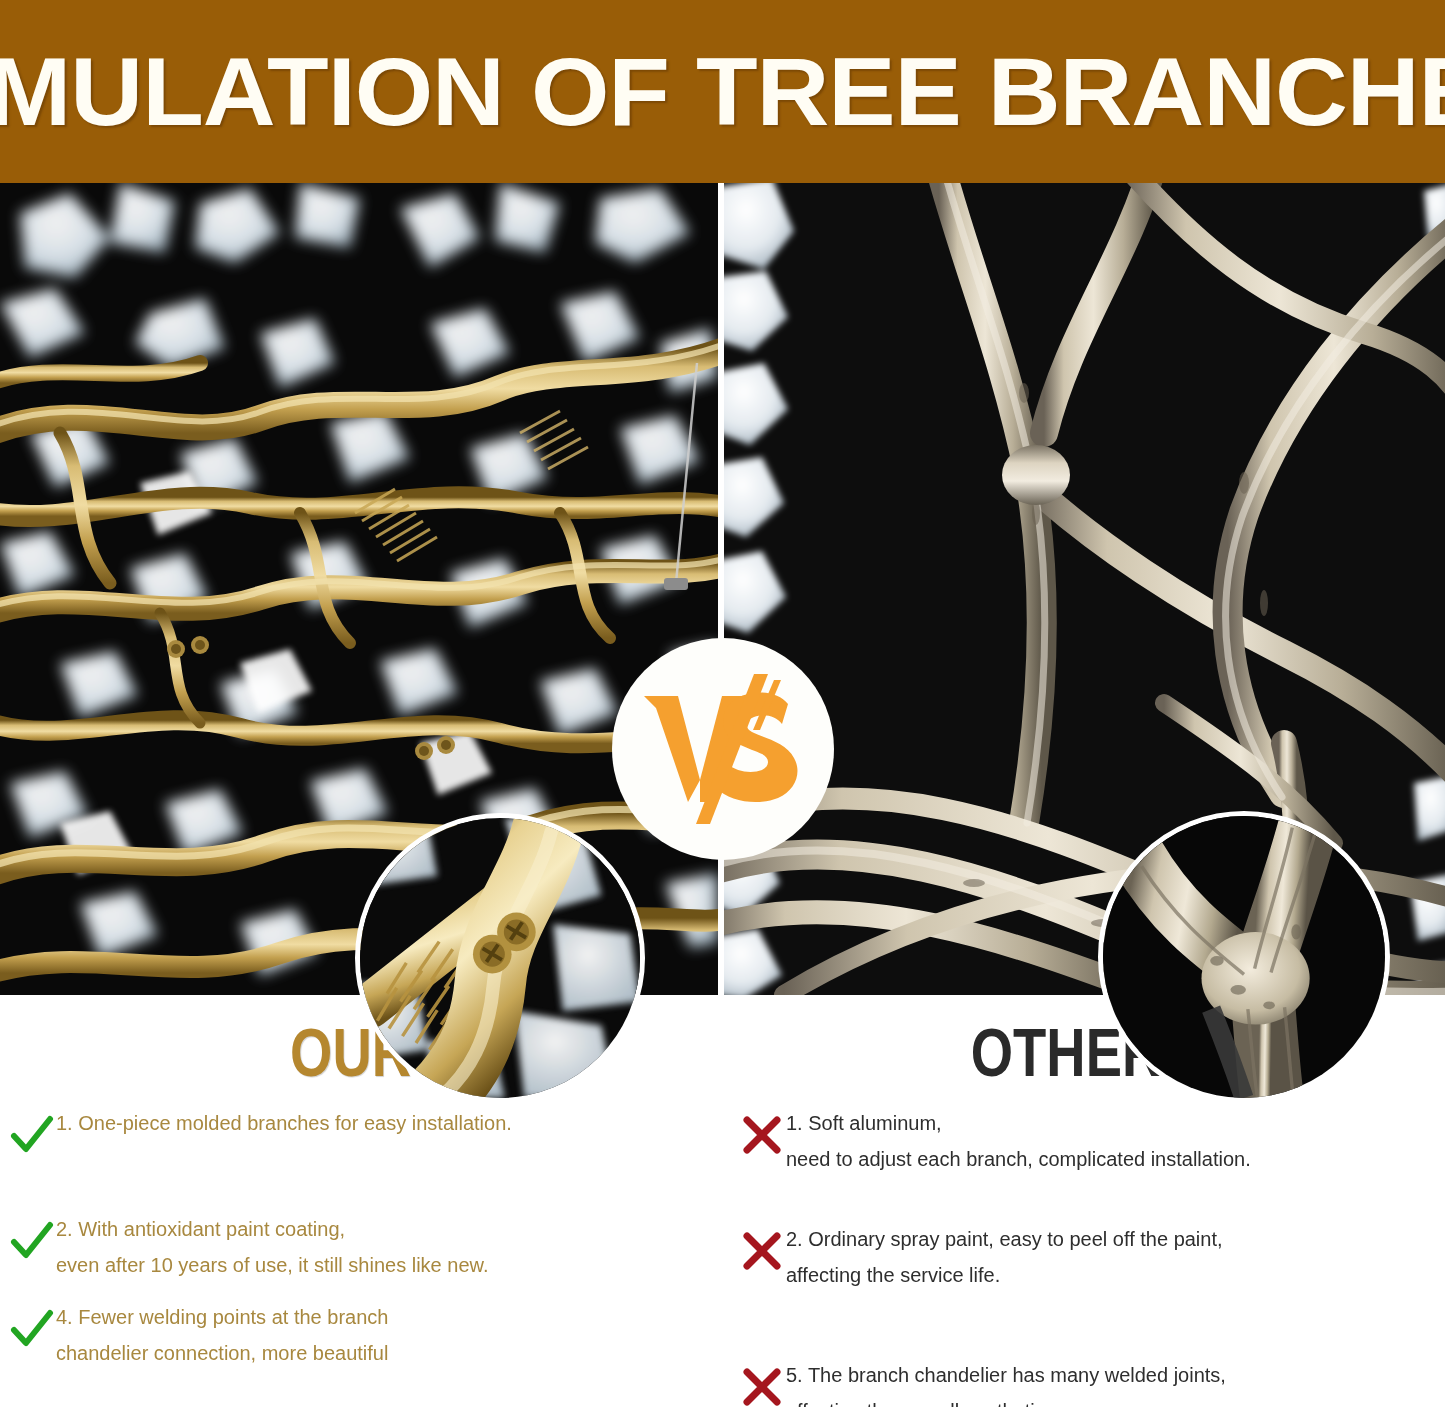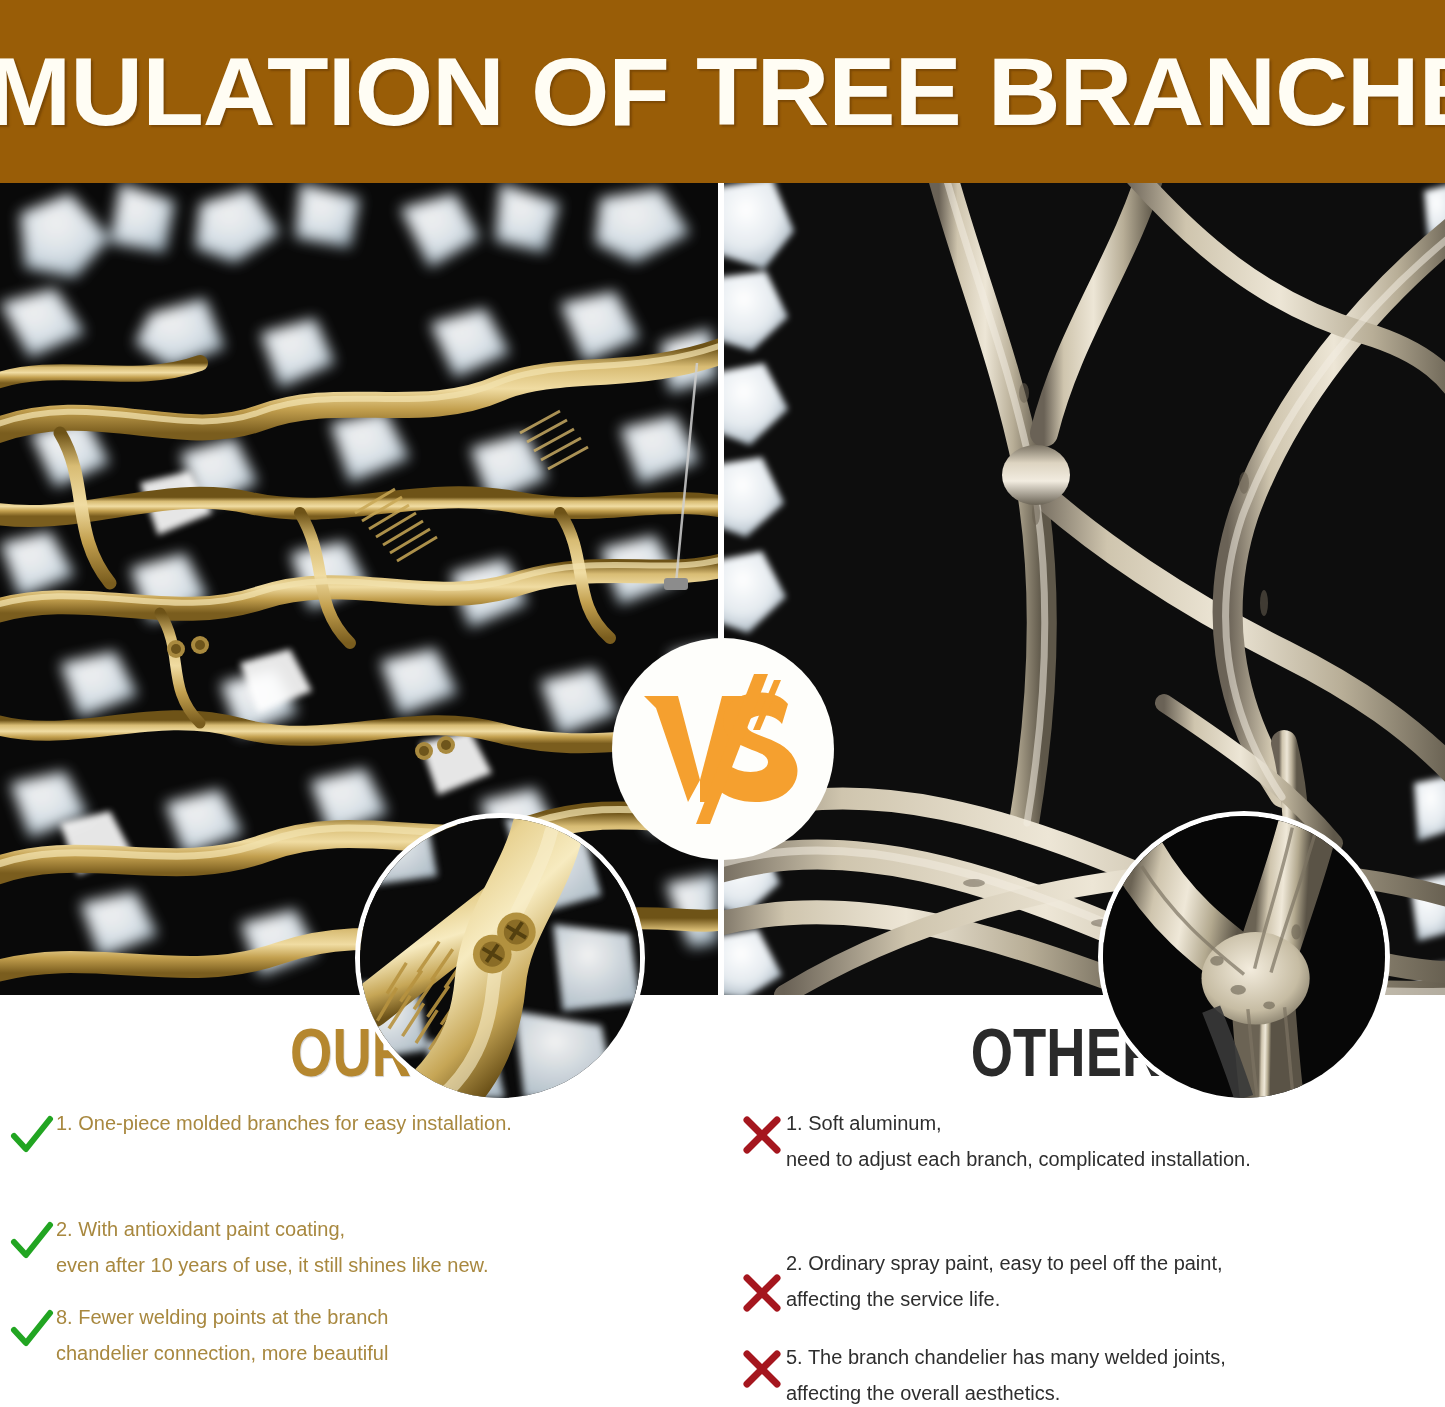--- a/index.html
+++ b/index.html
@@ -101,22 +101,22 @@
 
   .mark { flex:0 0 auto; width:48px; height:48px; margin-top:6px; }
   .mark svg { display:block; width:100%; height:100%; }
 
   .row-text { font-size:20px; line-height:36px; white-space:pre-line; }
   .col.left  .row-text { color:#A8883F; }
   .col.right .row-text { color:#2E2E2E; }
 
   .row-1l { margin-bottom:52px; }
   .row-2l { }
-  .rrow-1 { margin-bottom:68px; }
-  .rrow-2 { margin-bottom:22px;align-items:flex-end; }
+  .rrow-1 { margin-bottom:44px; }
+  .rrow-2 { margin-bottom:64px; }
 </style>
 </head>
 <body>
 
 <div class="banner">
   <div class="banner-title">SIMULATION OF TREE BRANCHES</div>
 </div>
 
 <div class="photo-strip">
 
@@ -480,21 +480,21 @@
         <span class="row-text">2. With antioxidant paint coating,
 even after 10 years of use, it still shines like new.</span>
       </div>
 
       <div class="row">
         <span class="mark">
           <svg viewBox="0 0 48 48">
               <path d="M6 25 L18 38 L42 8" stroke="#22A522" stroke-width="6" fill="none" stroke-linecap="round" stroke-linejoin="round"></path>
             </svg>
         </span>
-        <span class="row-text">8. Fewer welding points at the branch
+        <span class="row-text">4. Fewer welding points at the branch
 chandelier connection, more beautiful</span>
       </div>
 
     </div>
   </div>
 
   <div class="col right">
     <div class="col-heading">OTHER</div>
     <div class="bullets">
 

